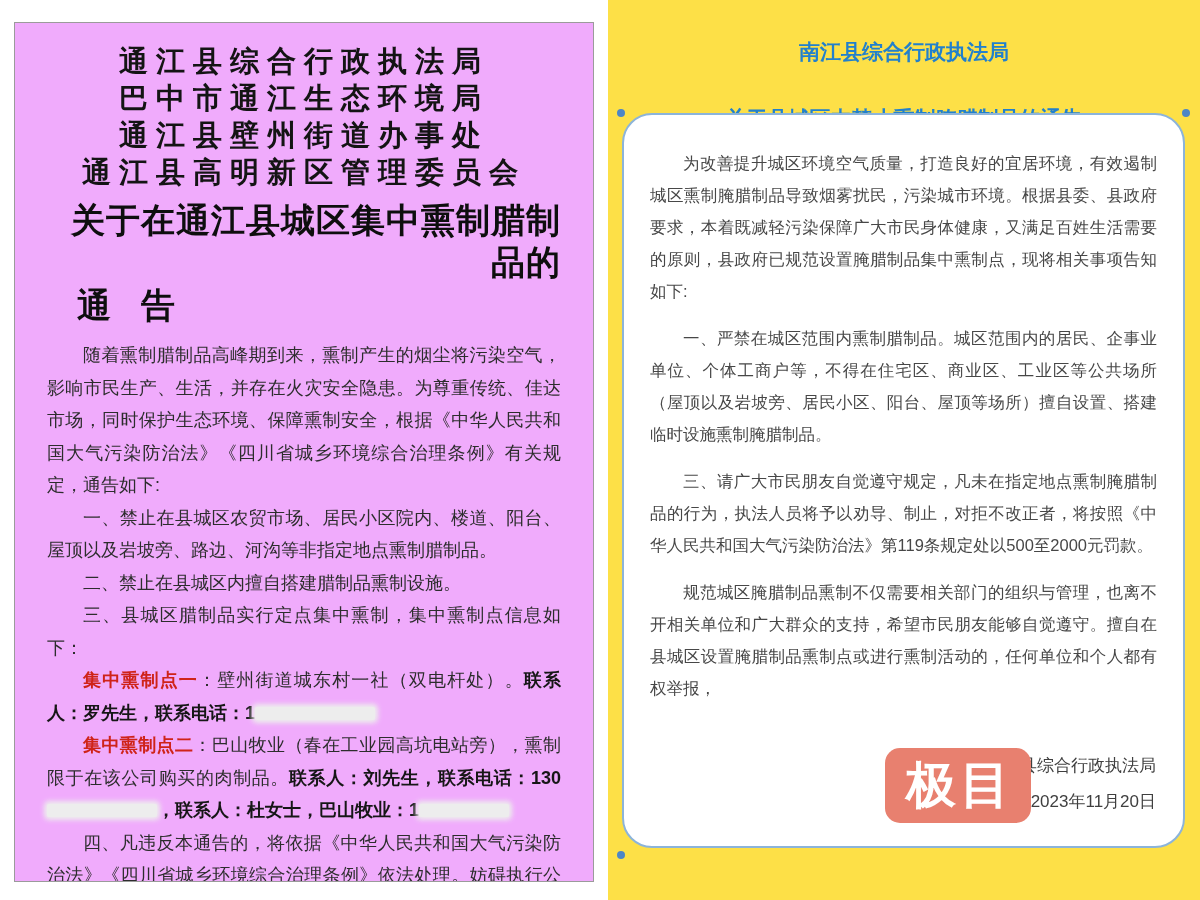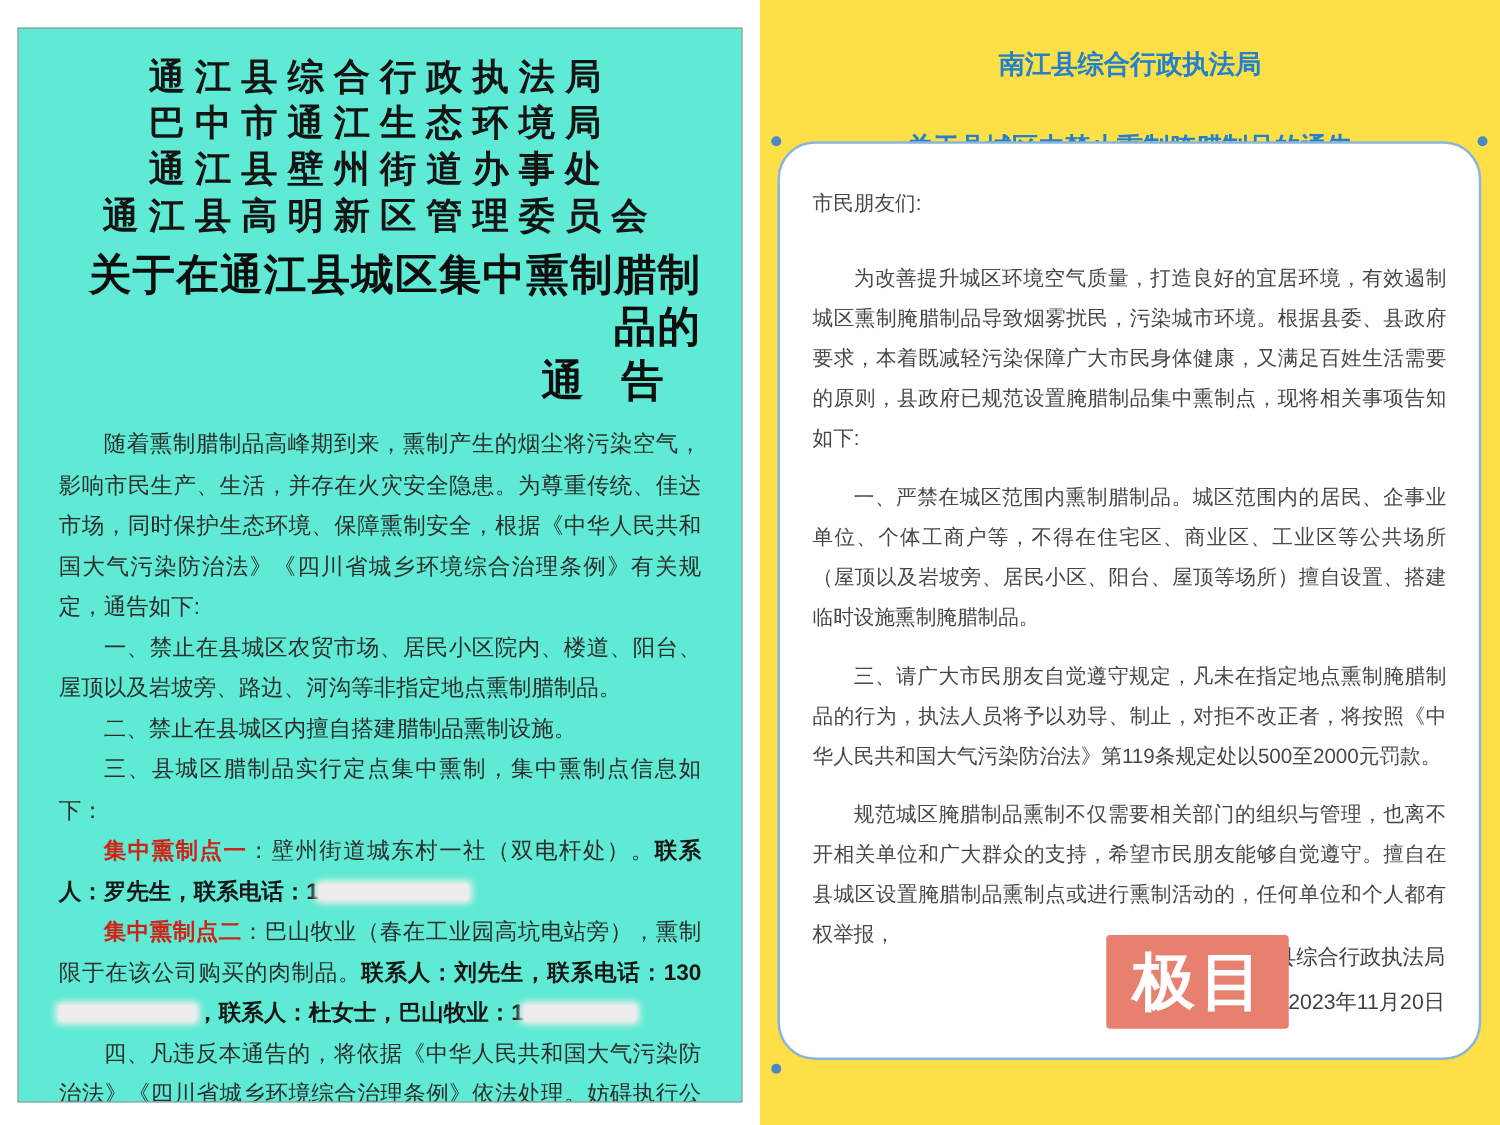--- a/index.html
+++ b/index.html
@@ -2,27 +2,27 @@
 <html><head>
 <meta charset="utf-8">
 <style>
   * { margin:0; padding:0; box-sizing:border-box; }
   html,body { width:1200px; height:900px; background:#fdfdfd; overflow:hidden;
               font-family:"Liberation Sans", sans-serif; }
   .canvas { position:relative; width:1200px; height:900px; background:#ffffff; }
 
   
   .left-page { position:absolute; left:14px; top:22px; width:580px; height:860px;
-               background:#5eead4; border:1px solid #9b9b9b; padding:20px 32px 9px;
+               background:#f0abfc; border:1px solid #9b9b9b; padding:20px 32px 9px;
                overflow:hidden; }
   .lp-agency { text-align:center; font-family:"DejaVu Serif", serif; font-weight:bold;
                color:#141414; font-size:29px; line-height:37px; letter-spacing:8px; }
   .lp-title  { text-align:right; font-family:"DejaVu Serif", serif; font-weight:bold;
                color:#0e0e0e; font-size:34px; line-height:42px; margin-top:8px; letter-spacing:1px; }
-  .lp-title2 { text-align:right; font-family:"DejaVu Serif", serif; font-weight:bold;
+  .lp-title2 { text-align:left; font-family:"DejaVu Serif", serif; font-weight:bold;
                color:#0e0e0e; font-size:34px; line-height:44px; letter-spacing:30px; text-indent:30px; }
   .lp-body { margin-top:12px; font-size:18px; line-height:32.5px; color:#2d2d2d; }
   .lp-body p { text-indent:2em; text-align:justify; }
   .red-bold { color:#cf2318; font-weight:bold; }
   .bk-bold  { color:#161616; font-weight:bold; }
   .blur { display:inline-block; height:13px; border-radius:2px; background:#ededed;
           box-shadow:0 0 5px 3px #ededed; vertical-align:-1px; }
   .w120 { width:120px; } .w90 { width:90px; } .w110 { width:110px; }
 
   
@@ -37,21 +37,21 @@
   .dot-tl { left:9px;  top:109px; }
   .dot-tr { right:10px; top:109px; }
   .dot-bl { left:9px;  top:851px; }
   .rp-body { font-size:16.5px; line-height:32px; color:#474747; }
   .rp-body p { text-indent:2em; text-align:justify; margin-bottom:15px; }
   .rp-salutation { text-indent:0 !important; margin-bottom:28px !important; }
   .rp-bold { font-weight:bold; color:#3c3c3c; }
   .rp-sign { position:absolute; right:44px; top:748px; text-align:right;
              font-size:17px; line-height:36px; color:#3f3f3f; z-index:4; }
   .watermark { position:absolute; left:277px; top:748px; width:146px; height:75px;
-               background:#e8806f; border-radius:3px; color:#ffffff; z-index:5;
+               background:#e8806f; border-radius:15px; color:#ffffff; z-index:5;
                display:flex; align-items:center; justify-content:center;
                font-size:50px; font-weight:bold; letter-spacing:4px; text-indent:4px; }
 </style>
 </head>
 <body>
 
 <div class="canvas">
 
   <div class="left-page">
     <div class="lp-agency">通江县综合行政执法局</div>
@@ -77,21 +77,20 @@
   <div class="right-page">
     <div class="rp-title">南江县综合行政执法局</div>
     <div class="rp-title">关于县城区内禁止熏制腌腊制品的通告</div>
 
     <span class="corner-dot dot-tl"></span>
     <span class="corner-dot dot-tr"></span>
     <span class="corner-dot dot-bl"></span>
 
     <div class="rp-box">
       <div class="rp-body">
-        <p class="rp-salutation">市民朋友们:</p>
         <p>为改善提升城区环境空气质量，打造良好的宜居环境，有效遏制城区熏制腌腊制品导致烟雾扰民，污染城市环境。根据县委、县政府要求，本着既减轻污染保障广大市民身体健康，又满足百姓生活需要的原则，县政府已规范设置腌腊制品集中熏制点，现将相关事项告知如下:</p>
         <p>一、严禁在城区范围内熏制腊制品。城区范围内的居民、企事业单位、个体工商户等，不得在住宅区、商业区、工业区等公共场所（屋顶以及岩坡旁、居民小区、阳台、屋顶等场所）擅自设置、搭建临时设施熏制腌腊制品。</p>
         <p>三、请广大市民朋友自觉遵守规定，凡未在指定地点熏制腌腊制品的行为，执法人员将予以劝导、制止，对拒不改正者，将按照《中华人民共和国大气污染防治法》第119条规定处以500至2000元罚款。</p>
         <p><span>规范城区腌腊制品熏制不仅需要相关部门的组织与管理，也离不开相关单位和广大群众的支持，希望市民朋友能够自觉遵守。擅自在县城区设置腌腊制品熏制点或进行熏制活动的，任何单位和个人都有权举报，</span></p>
 
       </div>
     </div>
 
     <div class="watermark">极目</div>
 

